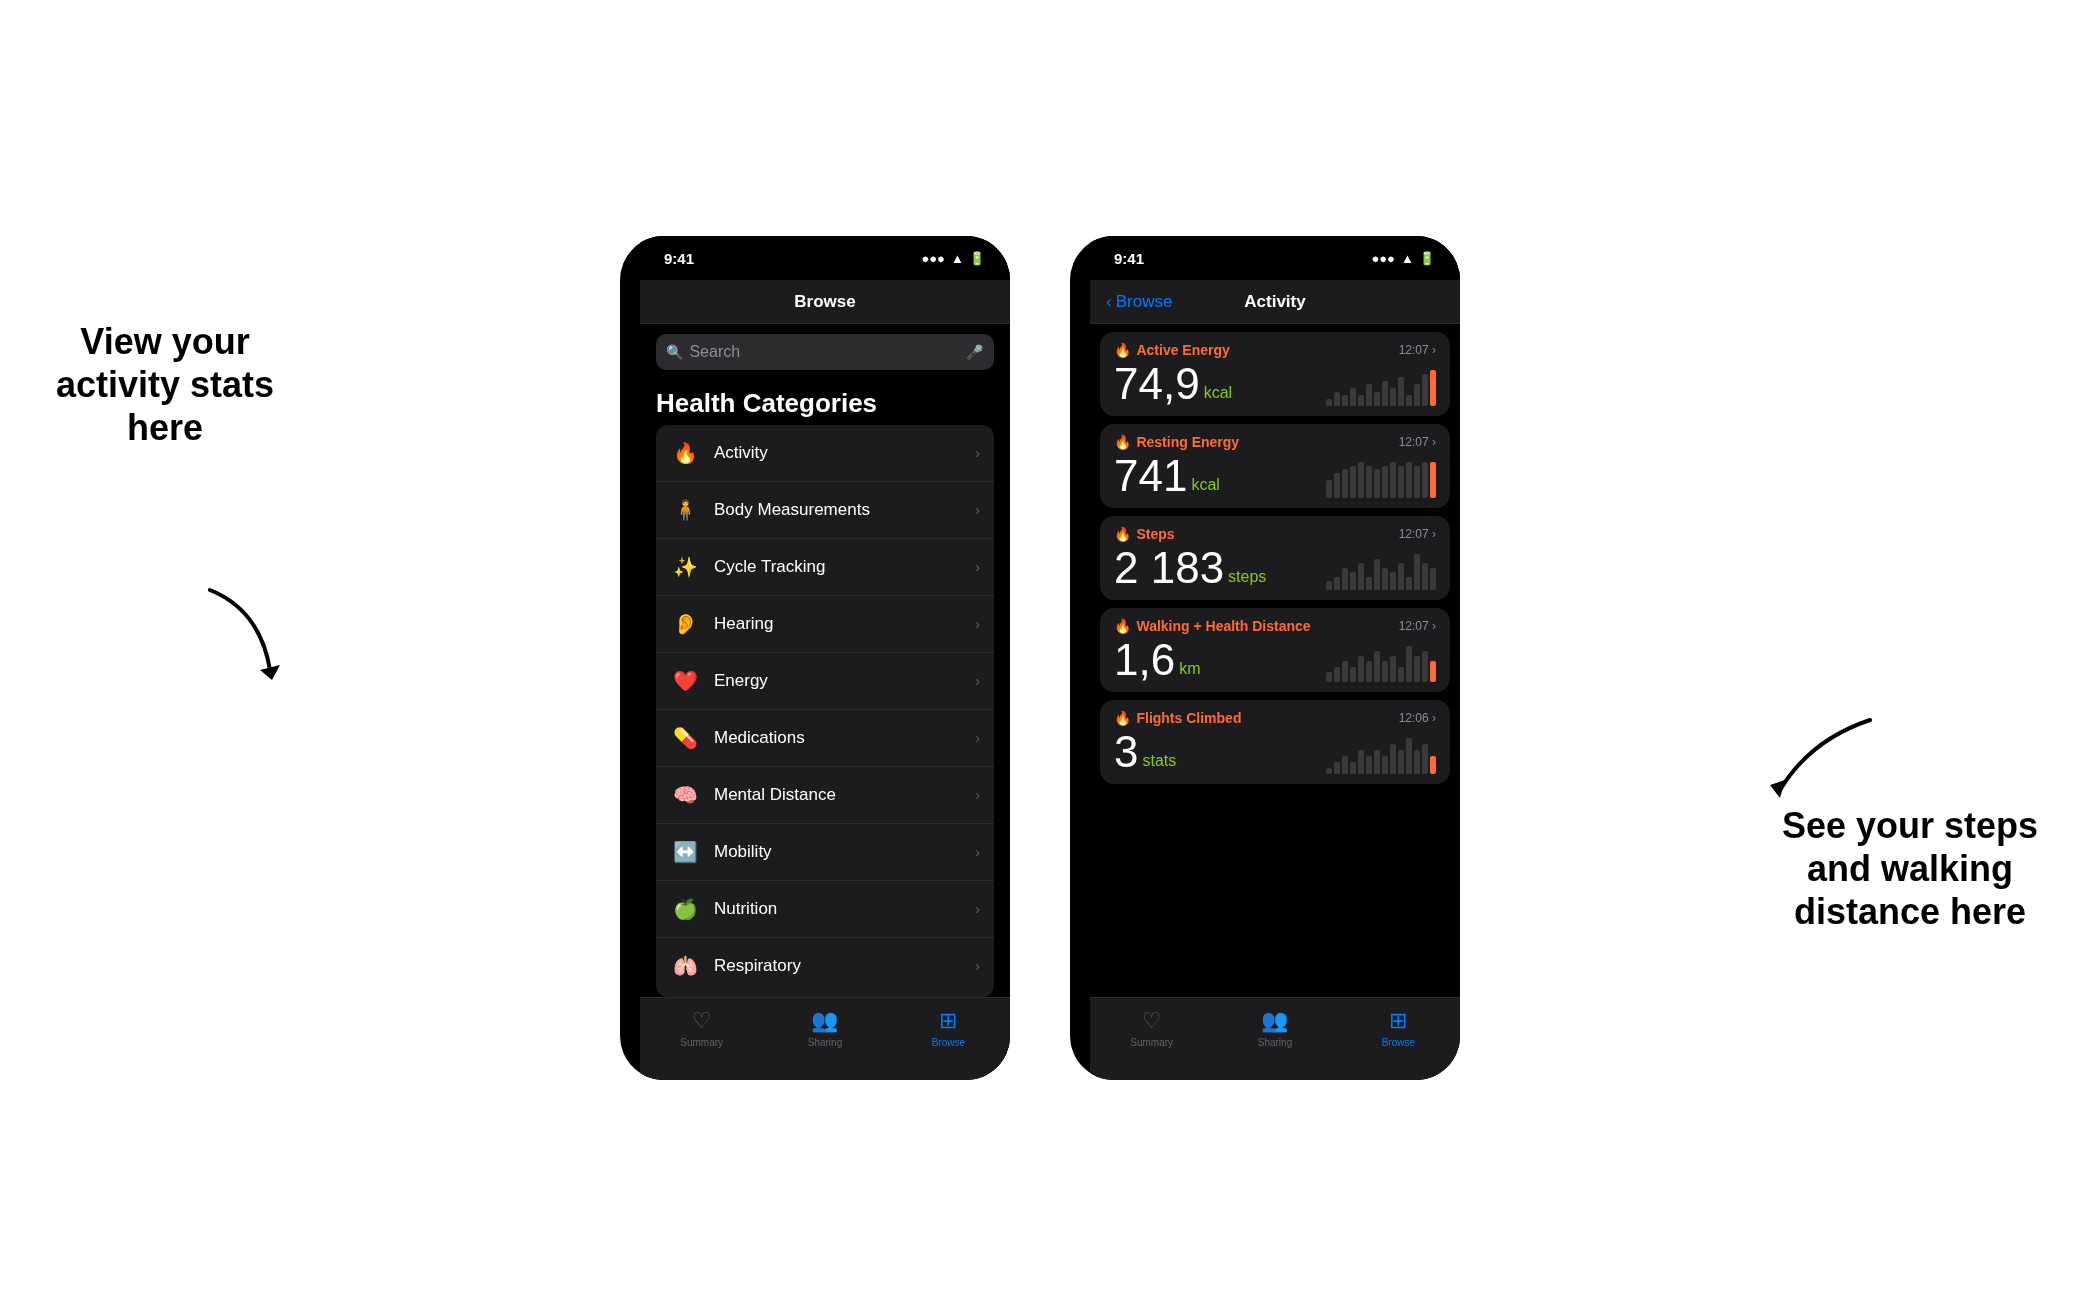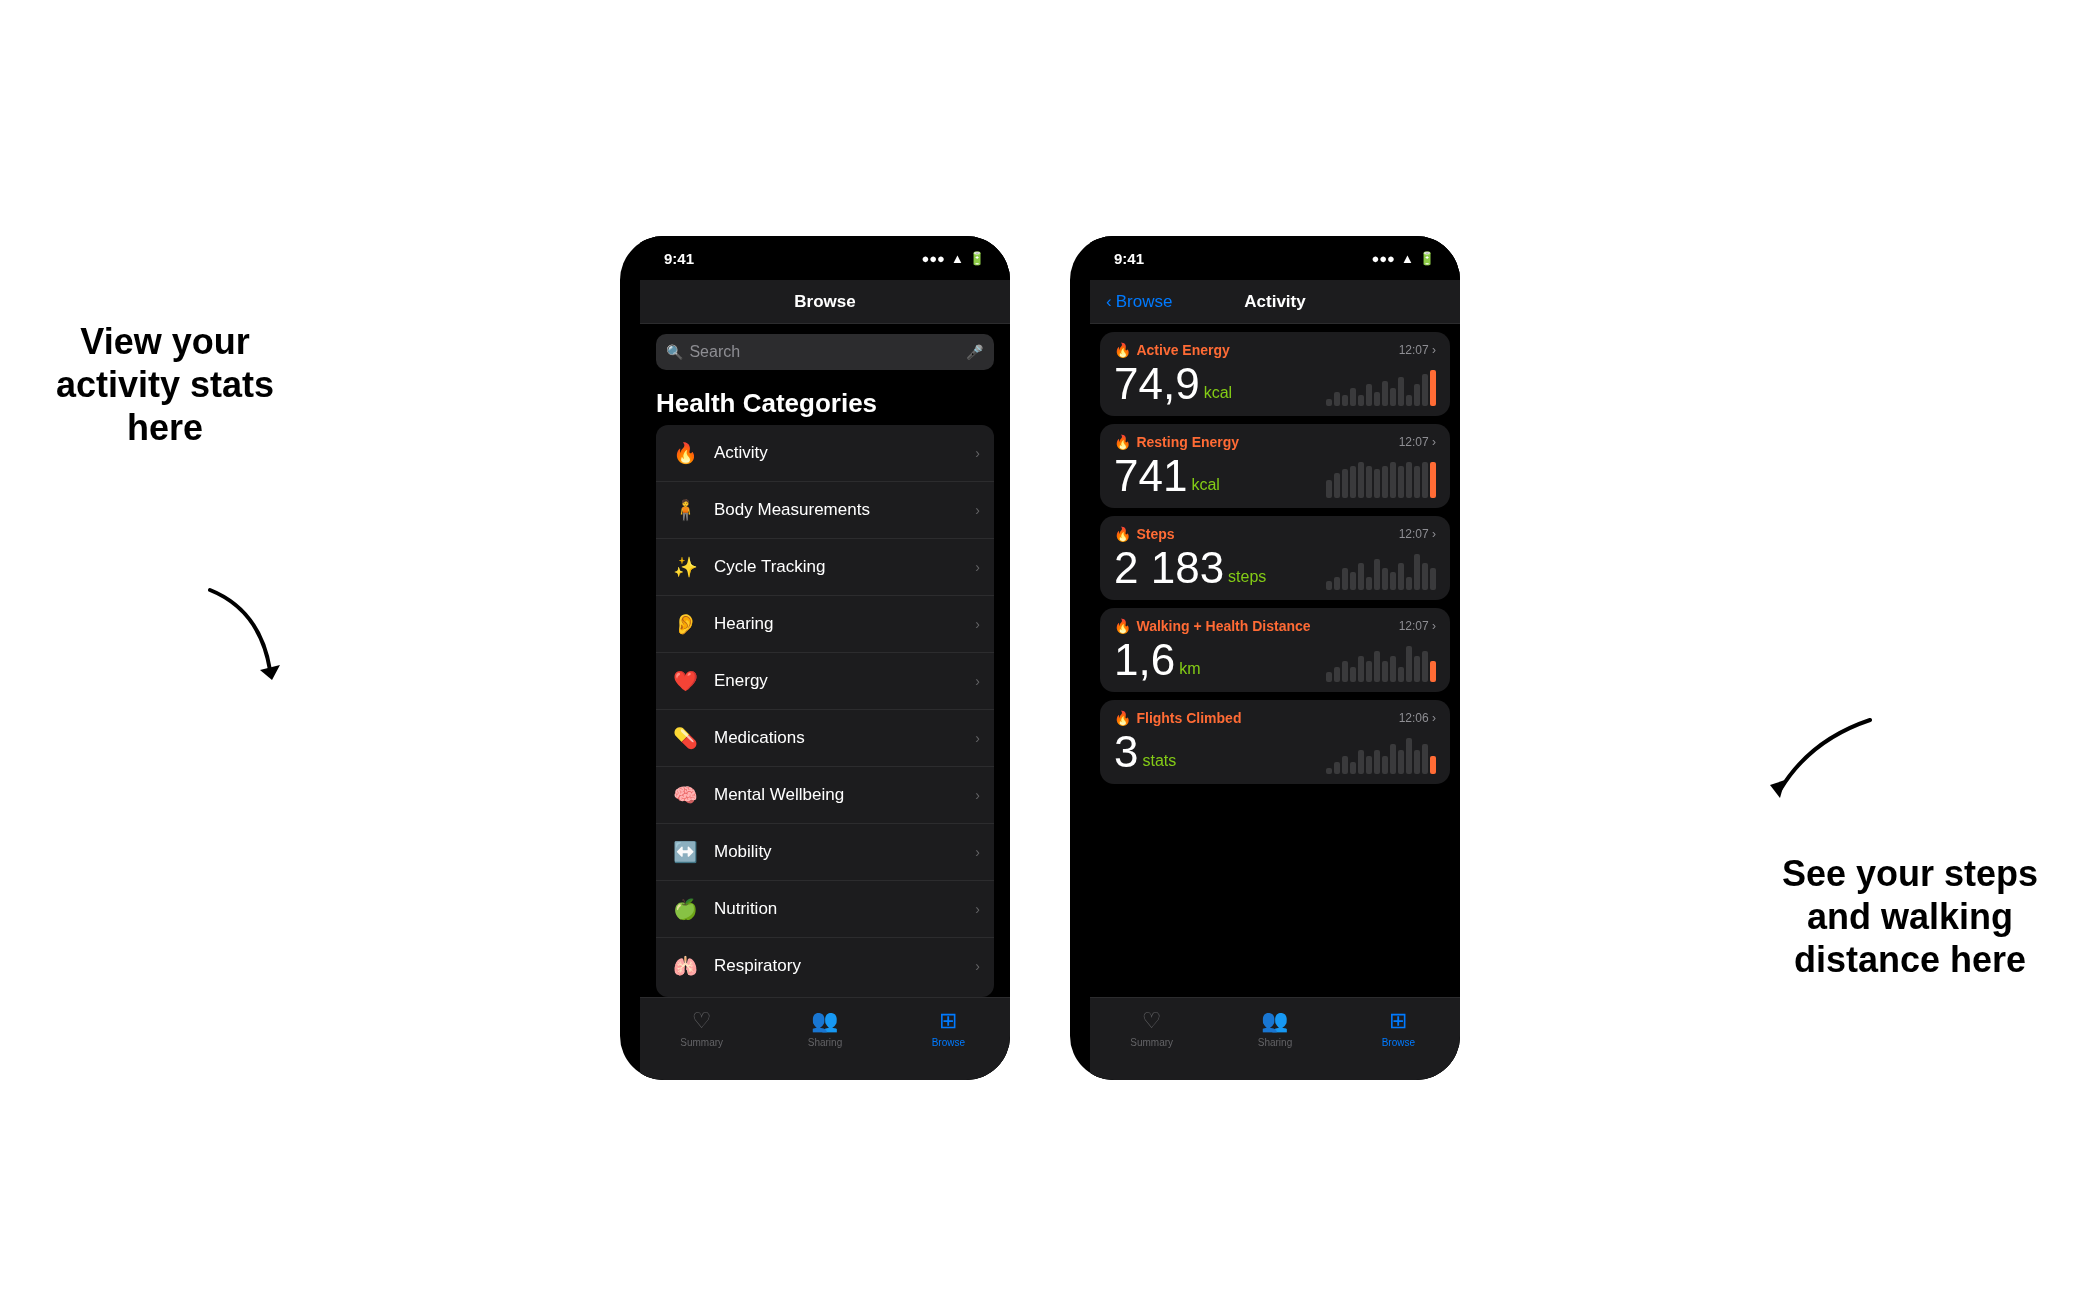--- a/index.html
+++ b/index.html
@@ -41,21 +41,21 @@
       position: absolute;
       left: 180px;
       top: 570px;
       width: 120px;
       height: 120px;
     }
 
     .annotation-right {
       position: absolute;
       right: 30px;
-      top: 852px;
+      top: 804px;
       width: 280px;
       text-align: center;
       font-size: 36px;
       font-weight: 800;
       color: #000;
       line-height: 1.2;
     }
 
     .arrow-right {
       position: absolute;
@@ -405,21 +405,21 @@
             <span class="cat-label">Energy</span>
             <span class="cat-chevron">›</span>
           </div>
           <div class="category-item">
             <div class="cat-icon">💊</div>
             <span class="cat-label">Medications</span>
             <span class="cat-chevron">›</span>
           </div>
           <div class="category-item">
             <div class="cat-icon">🧠</div>
-            <span class="cat-label">Mental Wellbeing</span>
+            <span class="cat-label">Mental Distance</span>
             <span class="cat-chevron">›</span>
           </div>
           <div class="category-item">
             <div class="cat-icon">↔️</div>
             <span class="cat-label">Mobility</span>
             <span class="cat-chevron">›</span>
           </div>
           <div class="category-item">
             <div class="cat-icon">🍏</div>
             <span class="cat-label">Nutrition</span>

